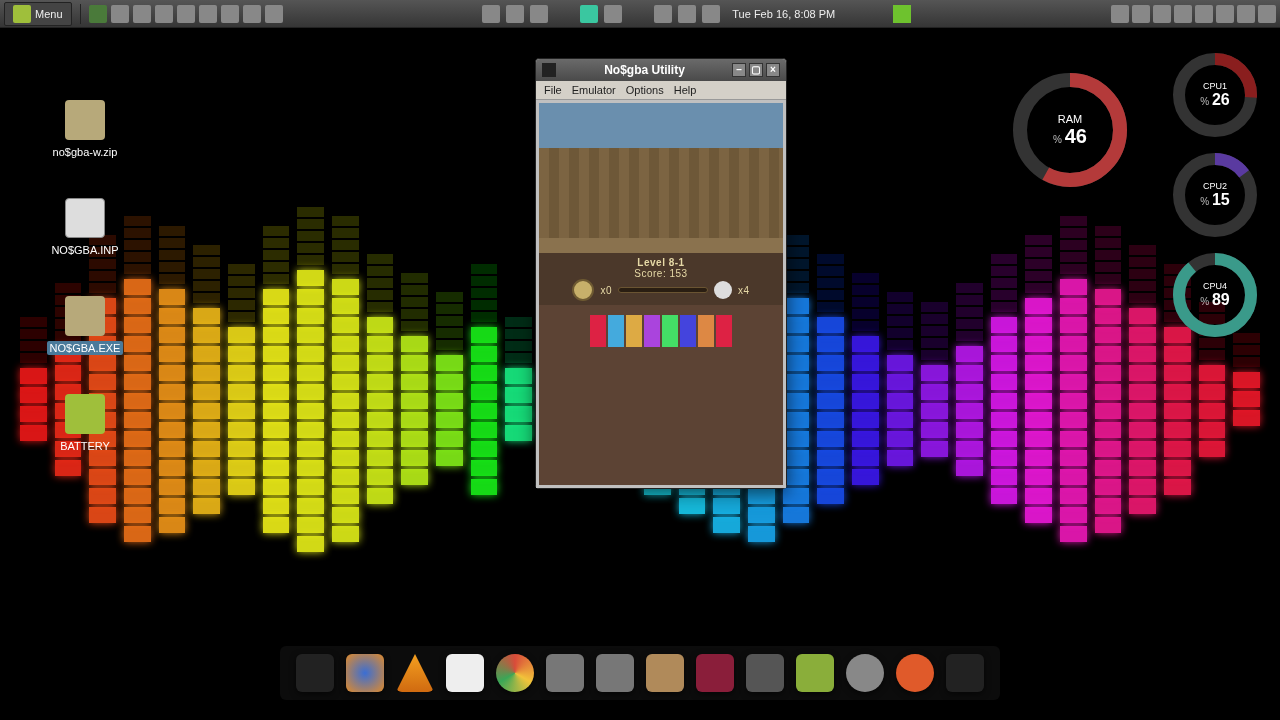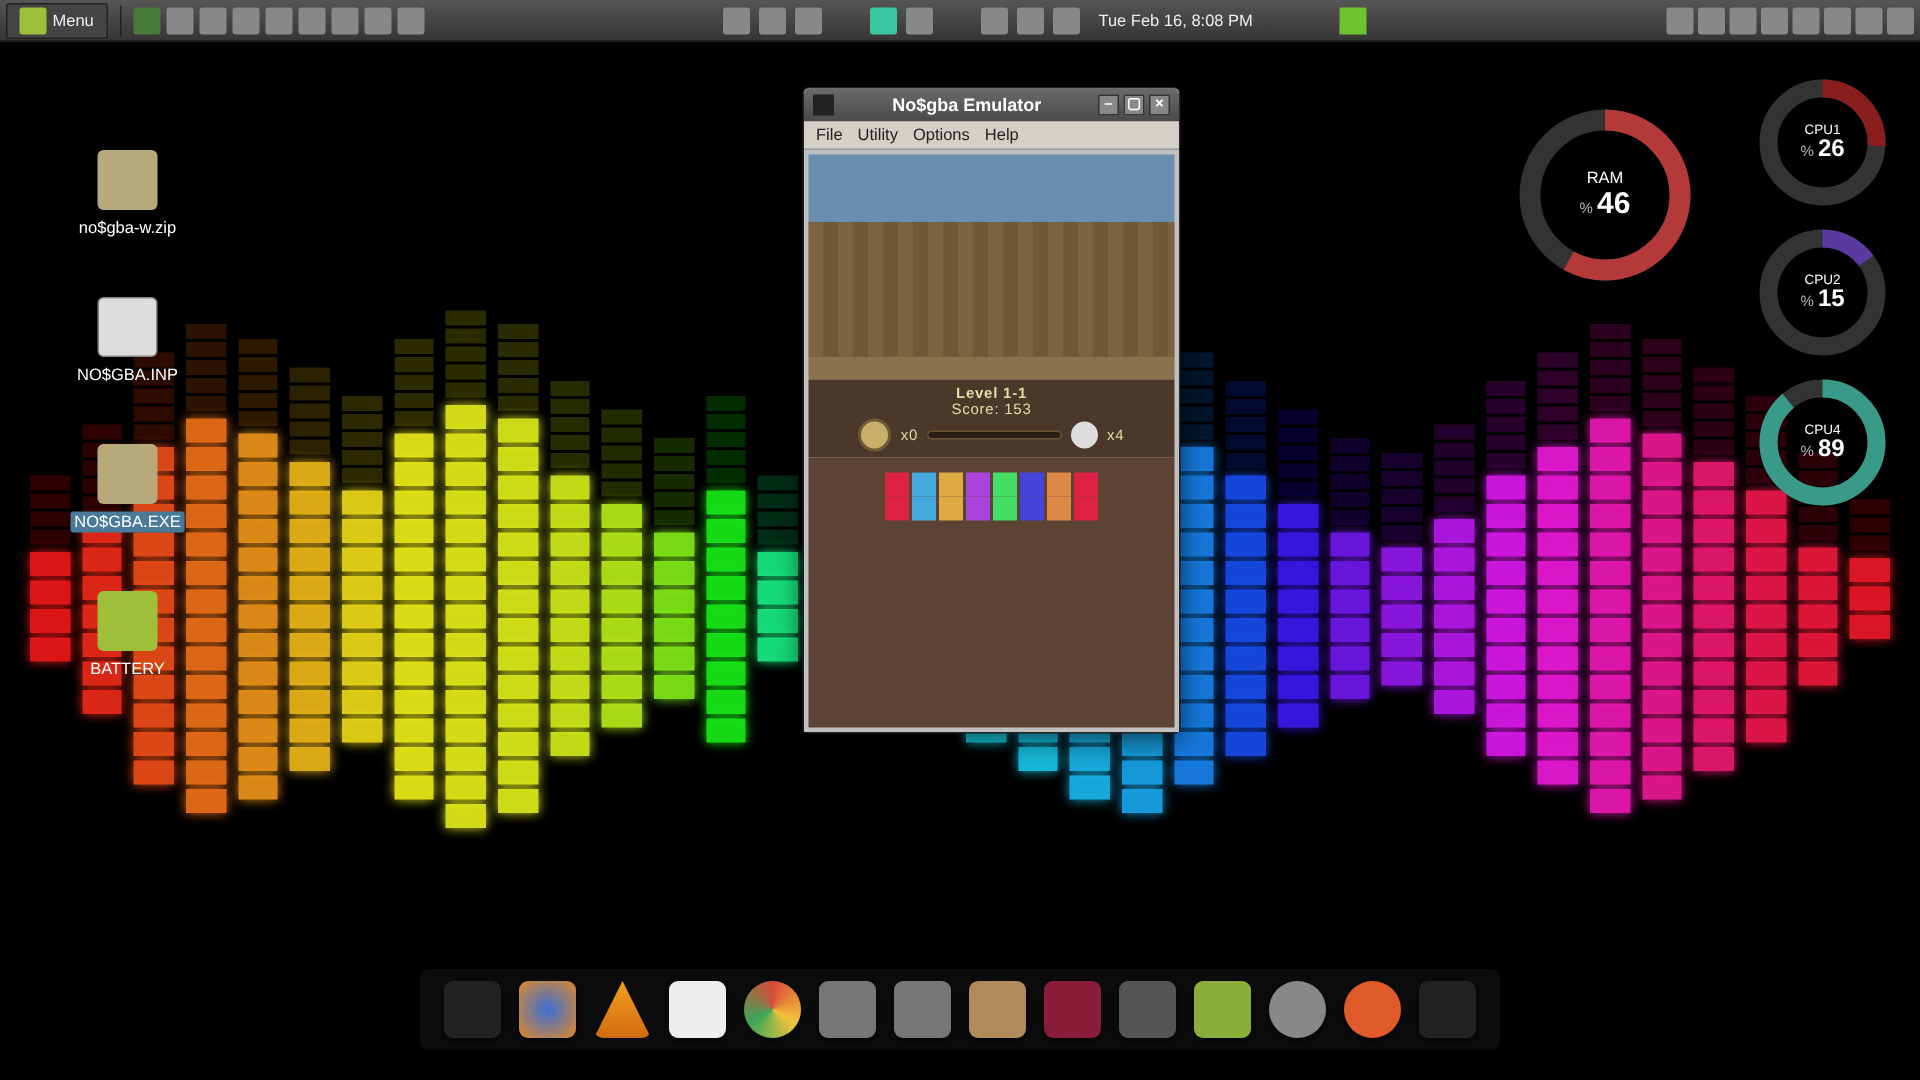--- a/index.html
+++ b/index.html
@@ -888,35 +888,35 @@
 <div class="desk-icons" id="deskicons">
     <div class="desk-icon"><div class="ic"></div><span class="lbl">no$gba-w.zip</span></div>
     <div class="desk-icon file"><div class="ic"></div><span class="lbl">NO$GBA.INP</span></div>
     <div class="desk-icon sel"><div class="ic"></div><span class="lbl">NO$GBA.EXE</span></div>
     <div class="desk-icon folder"><div class="ic"></div><span class="lbl">BATTERY</span></div>
   </div>
 
 <div class="win">
   <div class="titlebar">
     <span style="width:14px;height:14px;background:#222;margin-right:4px;"></span>
-    <span class="ttl">No$gba Emulator</span>
+    <span class="ttl">No$gba Utility</span>
     <span class="win-btn">–</span>
     <span class="win-btn">▢</span>
     <span class="win-btn">×</span>
   </div>
   <div class="menubar">
     <span>File</span>
-    <span>Utility</span>
+    <span>Emulator</span>
     <span>Options</span>
     <span>Help</span>
   </div>
   <div class="game">
     <div class="screen top"></div>
     <div class="screen mid">
-      <div style="font-weight:bold;">Level 1-1</div>
+      <div style="font-weight:bold;">Level 8-1</div>
       <div>Score: 153</div>
       <div class="row">
         <span class="coin"></span>
         <span>x0</span>
         <span style="flex:1;width:90px;height:6px;background:#2a1e12;border:1px solid #6a5432;border-radius:3px;"></span>
         <span class="skull"></span>
         <span>x4</span>
       </div>
     </div>
     <div class="screen bot">

